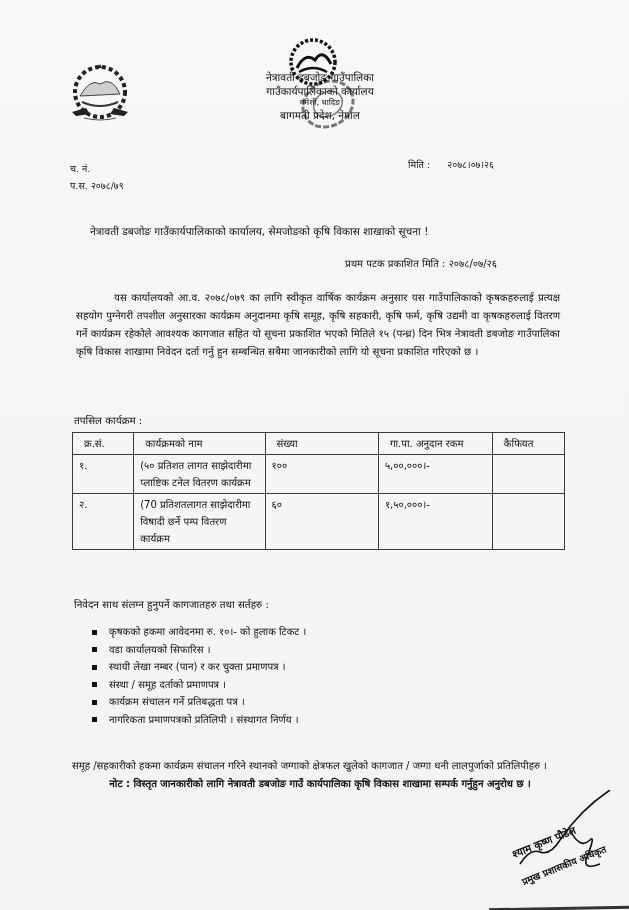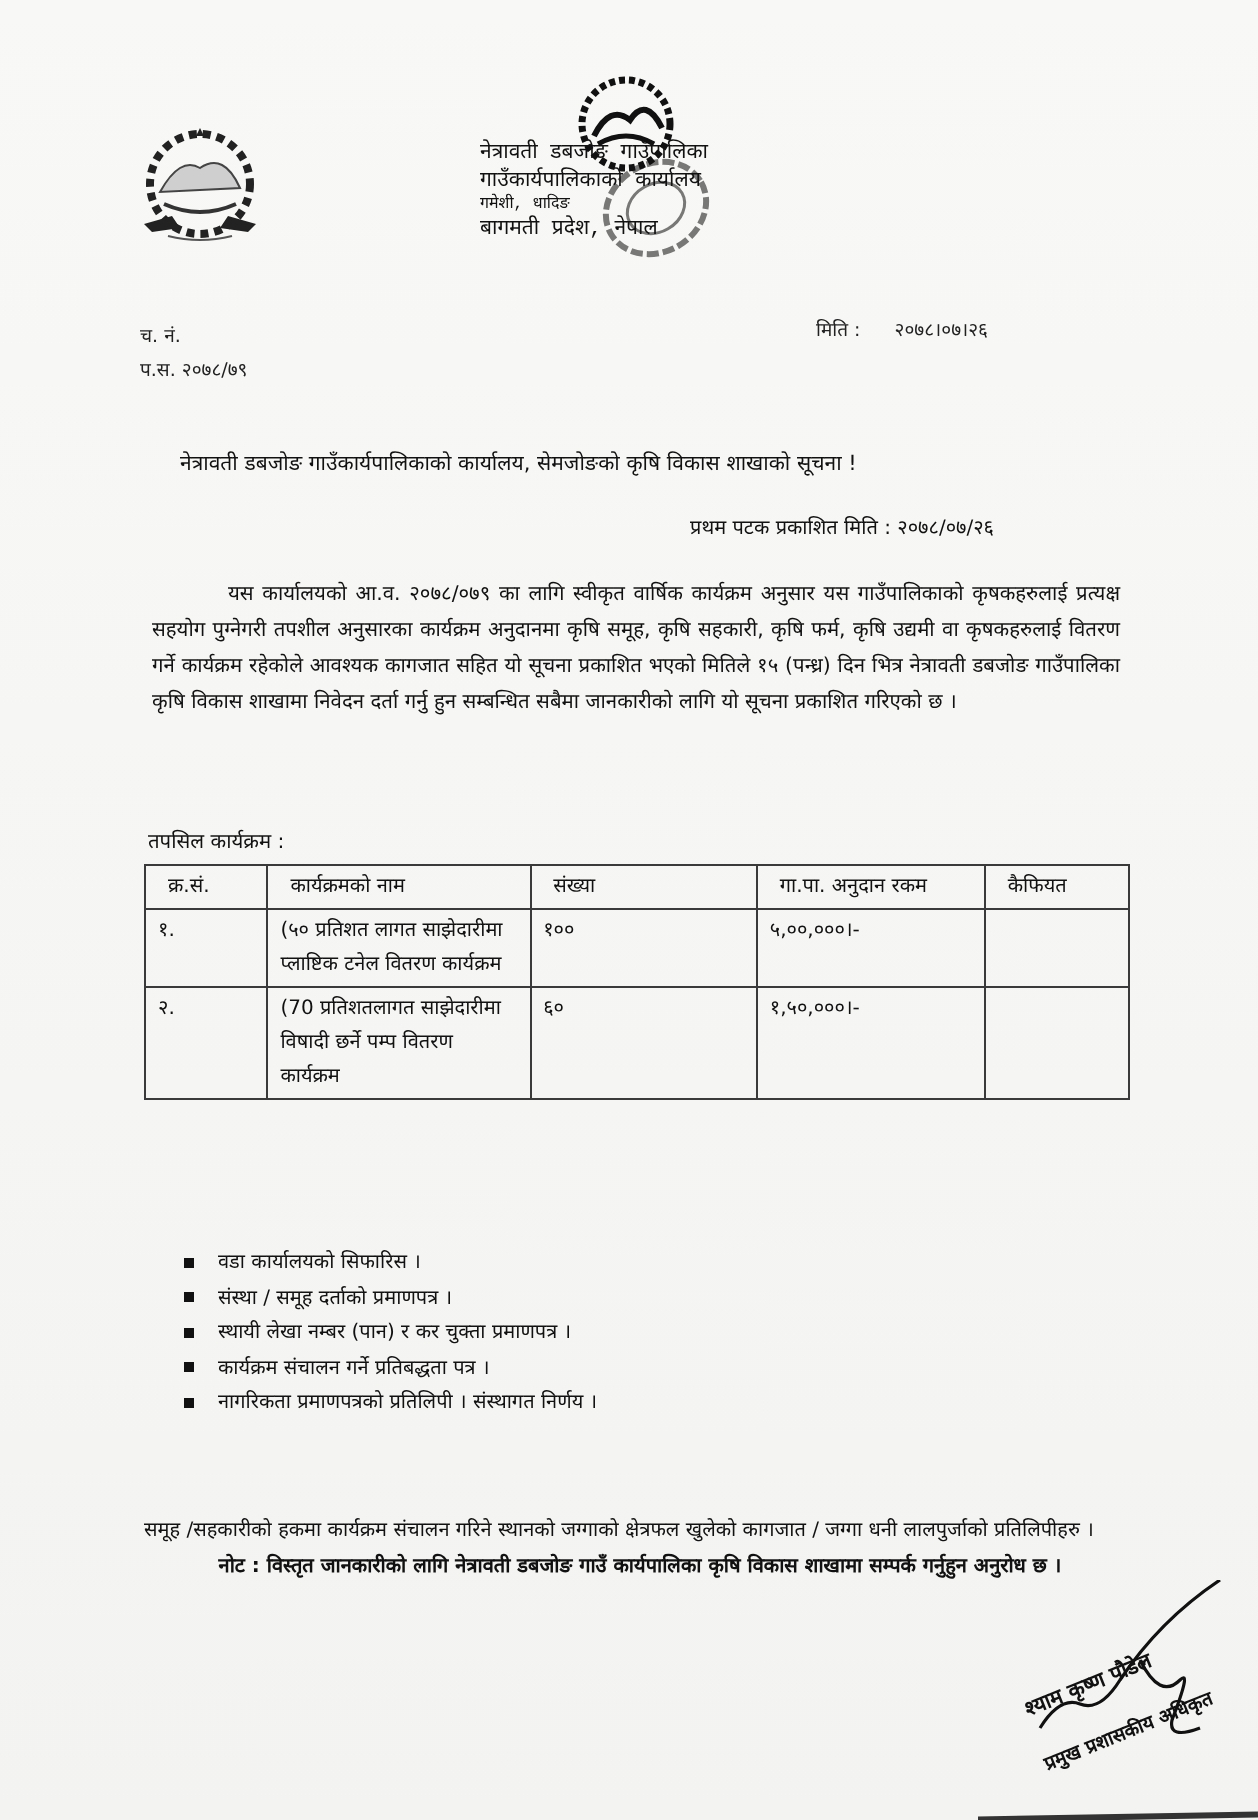--- a/index.html
+++ b/index.html
@@ -10,21 +10,21 @@
     color: #1b1b1b;
     position: relative;
   }
   .page { position: absolute; left: 0; top: 0; width: 629px; height: 910px; background: linear-gradient(180deg,#f8f8f6 0%,#f3f3f1 100%); }
   .bottom-edge { position: absolute; right: 0; bottom: 0; width: 140px; height: 3px; background: #333; transform: rotate(-1deg); }
 
   
   .emblem-left { position: absolute; left: 64px; top: 58px; width: 72px; height: 72px; }
   .emblem-center { position: absolute; left: 285px; top: 34px; width: 56px; height: 56px; }
 
-  .org { position: absolute; left: 240px; top: 70px; width: 160px; text-align: left; font-size: 10.5px; line-height: 14px; color: #111; font-family: Liberation Mono, monospace; }
+  .org { position: absolute; left: 240px; top: 70px; width: 160px; text-align: center; font-size: 10.5px; line-height: 14px; color: #111; }
   .org div { white-space: nowrap; }
   .org .small { font-size: 8px; line-height: 10px; }
   .stamp { position: absolute; left: 296px; top: 74px; width: 64px; height: 58px; opacity: .55; }
 
   .ref { position: absolute; left: 70px; top: 160px; font-size: 9.5px; line-height: 17px; color: #222; }
   .date { position: absolute; left: 408px; top: 158px; font-size: 9.5px; color: #222; }
   .date span { margin-right: 14px; }
 
   .subject { position: absolute; left: 90px; top: 224px; font-size: 10.5px; color: #111; white-space: nowrap; }
   .pubdate { position: absolute; left: 345px; top: 256px; font-size: 10px; color: #111; white-space: nowrap; }
@@ -126,24 +126,26 @@
       <tr>
         <td>२.</td>
         <td>(70 प्रतिशतलागत साझेदारीमा विषादी छर्ने पम्प वितरण कार्यक्रम</td>
         <td>६०</td>
         <td>१,५०,०००।-</td>
         <td></td>
       </tr>
     </tbody>
   </table>
 
+  <div class="req-title">निवेदन साथ संलग्न हुनुपर्ने कागजातहरु तथा सर्तहरु :</div>
   <ul class="req">
+    <li><span class="bullet"></span><span>कृषकको हकमा आवेदनमा रु. १०।- को हुलाक टिकट ।</span></li>
     <li><span class="bullet"></span><span>वडा कार्यालयको सिफारिस ।</span></li>
+    <li><span class="bullet"></span><span>स्थायी लेखा नम्बर (पान) र कर चुक्ता प्रमाणपत्र ।</span></li>
     <li><span class="bullet"></span><span>संस्था / समूह दर्ताको प्रमाणपत्र ।</span></li>
-    <li><span class="bullet"></span><span>स्थायी लेखा नम्बर (पान) र कर चुक्ता प्रमाणपत्र ।</span></li>
     <li><span class="bullet"></span><span>कार्यक्रम संचालन गर्ने प्रतिबद्धता पत्र ।</span></li>
     <li><span class="bullet"></span><span>नागरिकता प्रमाणपत्रको प्रतिलिपी । संस्थागत निर्णय ।</span></li>
   </ul>
 
   <div class="group-note">समूह /सहकारीको हकमा कार्यक्रम संचालन गरिने स्थानको जग्गाको क्षेत्रफल खुलेको कागजात / जग्गा धनी लालपुर्जाको प्रतिलिपीहरु ।</div>
 
   <div class="note">नोट : विस्तृत जानकारीको लागि नेत्रावती डबजोङ गाउँ कार्यपालिका कृषि विकास शाखामा सम्पर्क गर्नुहुन अनुरोध छ ।</div>
 
   <svg class="sig" viewBox="0 0 130 110">
     <path d="M110 0 Q80 20 60 50 Q50 66 40 62 Q30 58 20 74 M70 40 Q80 60 90 50 Q96 44 86 70 Q84 80 100 74" fill="none" stroke="#111" stroke-width="1.6"></path>

